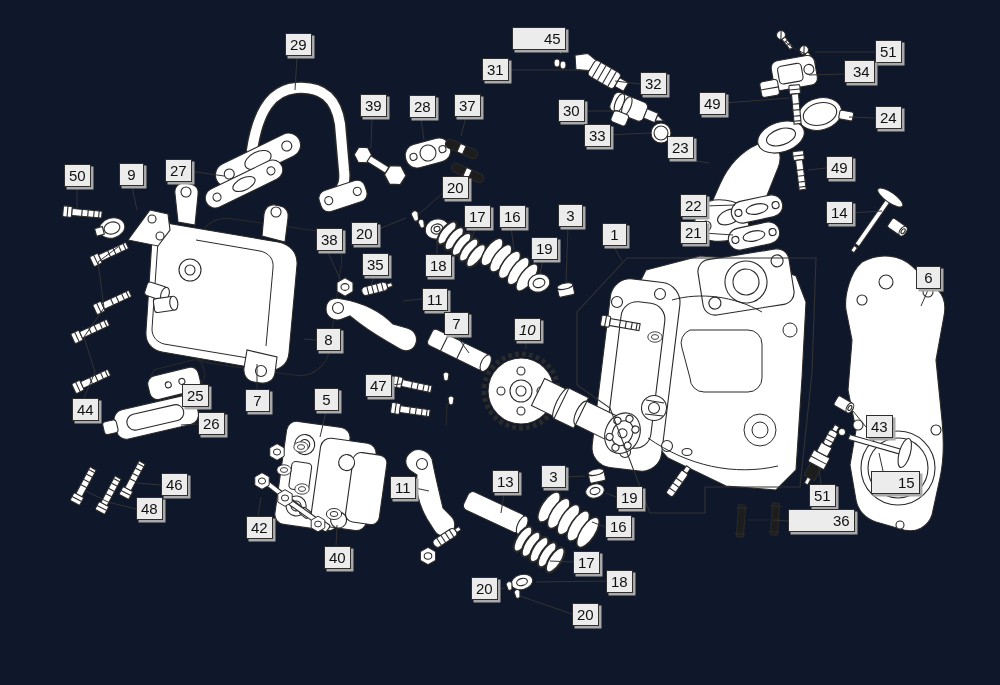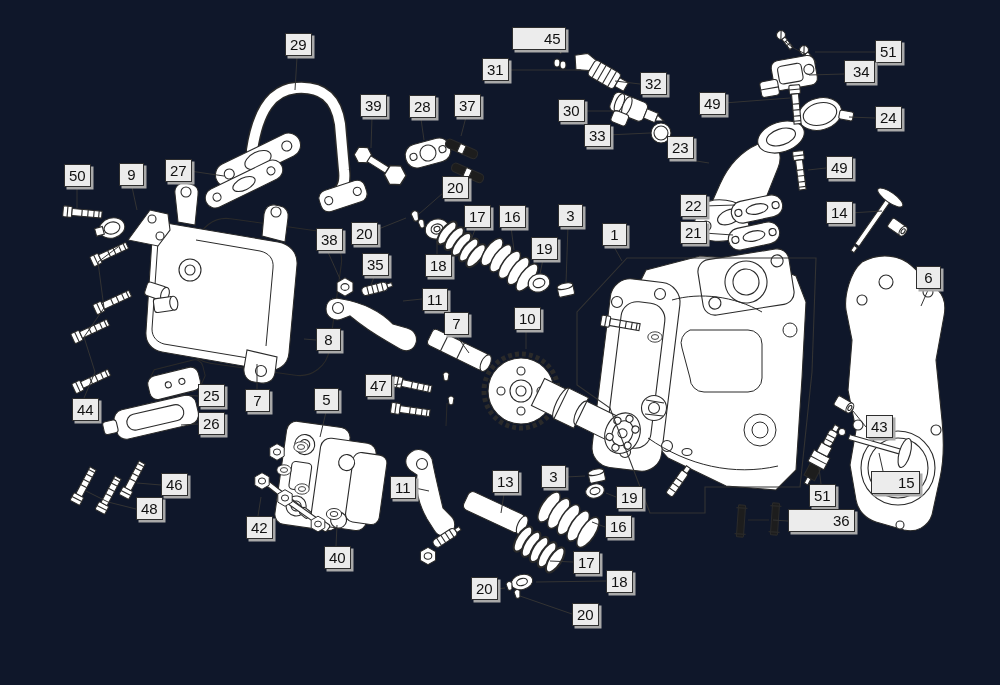--- a/index.html
+++ b/index.html
@@ -586,23 +586,23 @@
       <div class="callout" style="left: 351px; top: 222px;"><span>20</span></div>
       <div class="callout" style="left: 464px; top: 205px;"><span>17</span></div>
       <div class="callout" style="left: 499px; top: 205px;"><span>16</span></div>
       <div class="callout" style="left: 531px; top: 237px;"><span>19</span></div>
       <div class="callout" style="left: 425px; top: 254px;"><span>18</span></div>
       <div class="callout" style="left: 362px; top: 253px;"><span>35</span></div>
       <div class="callout" style="left: 316px; top: 228px;"><span>38</span></div>
       <div class="callout" style="left: 316px; top: 328px;"><span>8</span></div>
       <div class="callout" style="left: 422px; top: 288px;"><span>11</span></div>
       <div class="callout" style="left: 444px; top: 312px;"><span>7</span></div>
-      <div class="callout" style="left: 514px; top: 307px;"><span>10</span></div>
+      <div class="callout" style="left: 514px; top: 318px; font-style: italic;"><span>10</span></div>
       <div class="callout" style="left: 245px; top: 389px;"><span>7</span></div>
-      <div class="callout" style="left: 198px; top: 384px;"><span>25</span></div>
+      <div class="callout" style="left: 182px; top: 384px;"><span>25</span></div>
       <div class="callout" style="left: 198px; top: 412px;"><span>26</span></div>
       <div class="callout" style="left: 72px; top: 398px;"><span>44</span></div>
       <div class="callout" style="left: 314px; top: 388px;"><span>5</span></div>
       <div class="callout" style="left: 365px; top: 374px;"><span>47</span></div>
       <div class="callout" style="left: 161px; top: 473px;"><span>46</span></div>
       <div class="callout" style="left: 136px; top: 497px;"><span>48</span></div>
       <div class="callout" style="left: 246px; top: 516px;"><span>42</span></div>
       <div class="callout" style="left: 324px; top: 546px;"><span>40</span></div>
       <div class="callout" style="left: 390px; top: 476px;"><span>11</span></div>
       <div class="callout" style="left: 492px; top: 470px;"><span>13</span></div>

